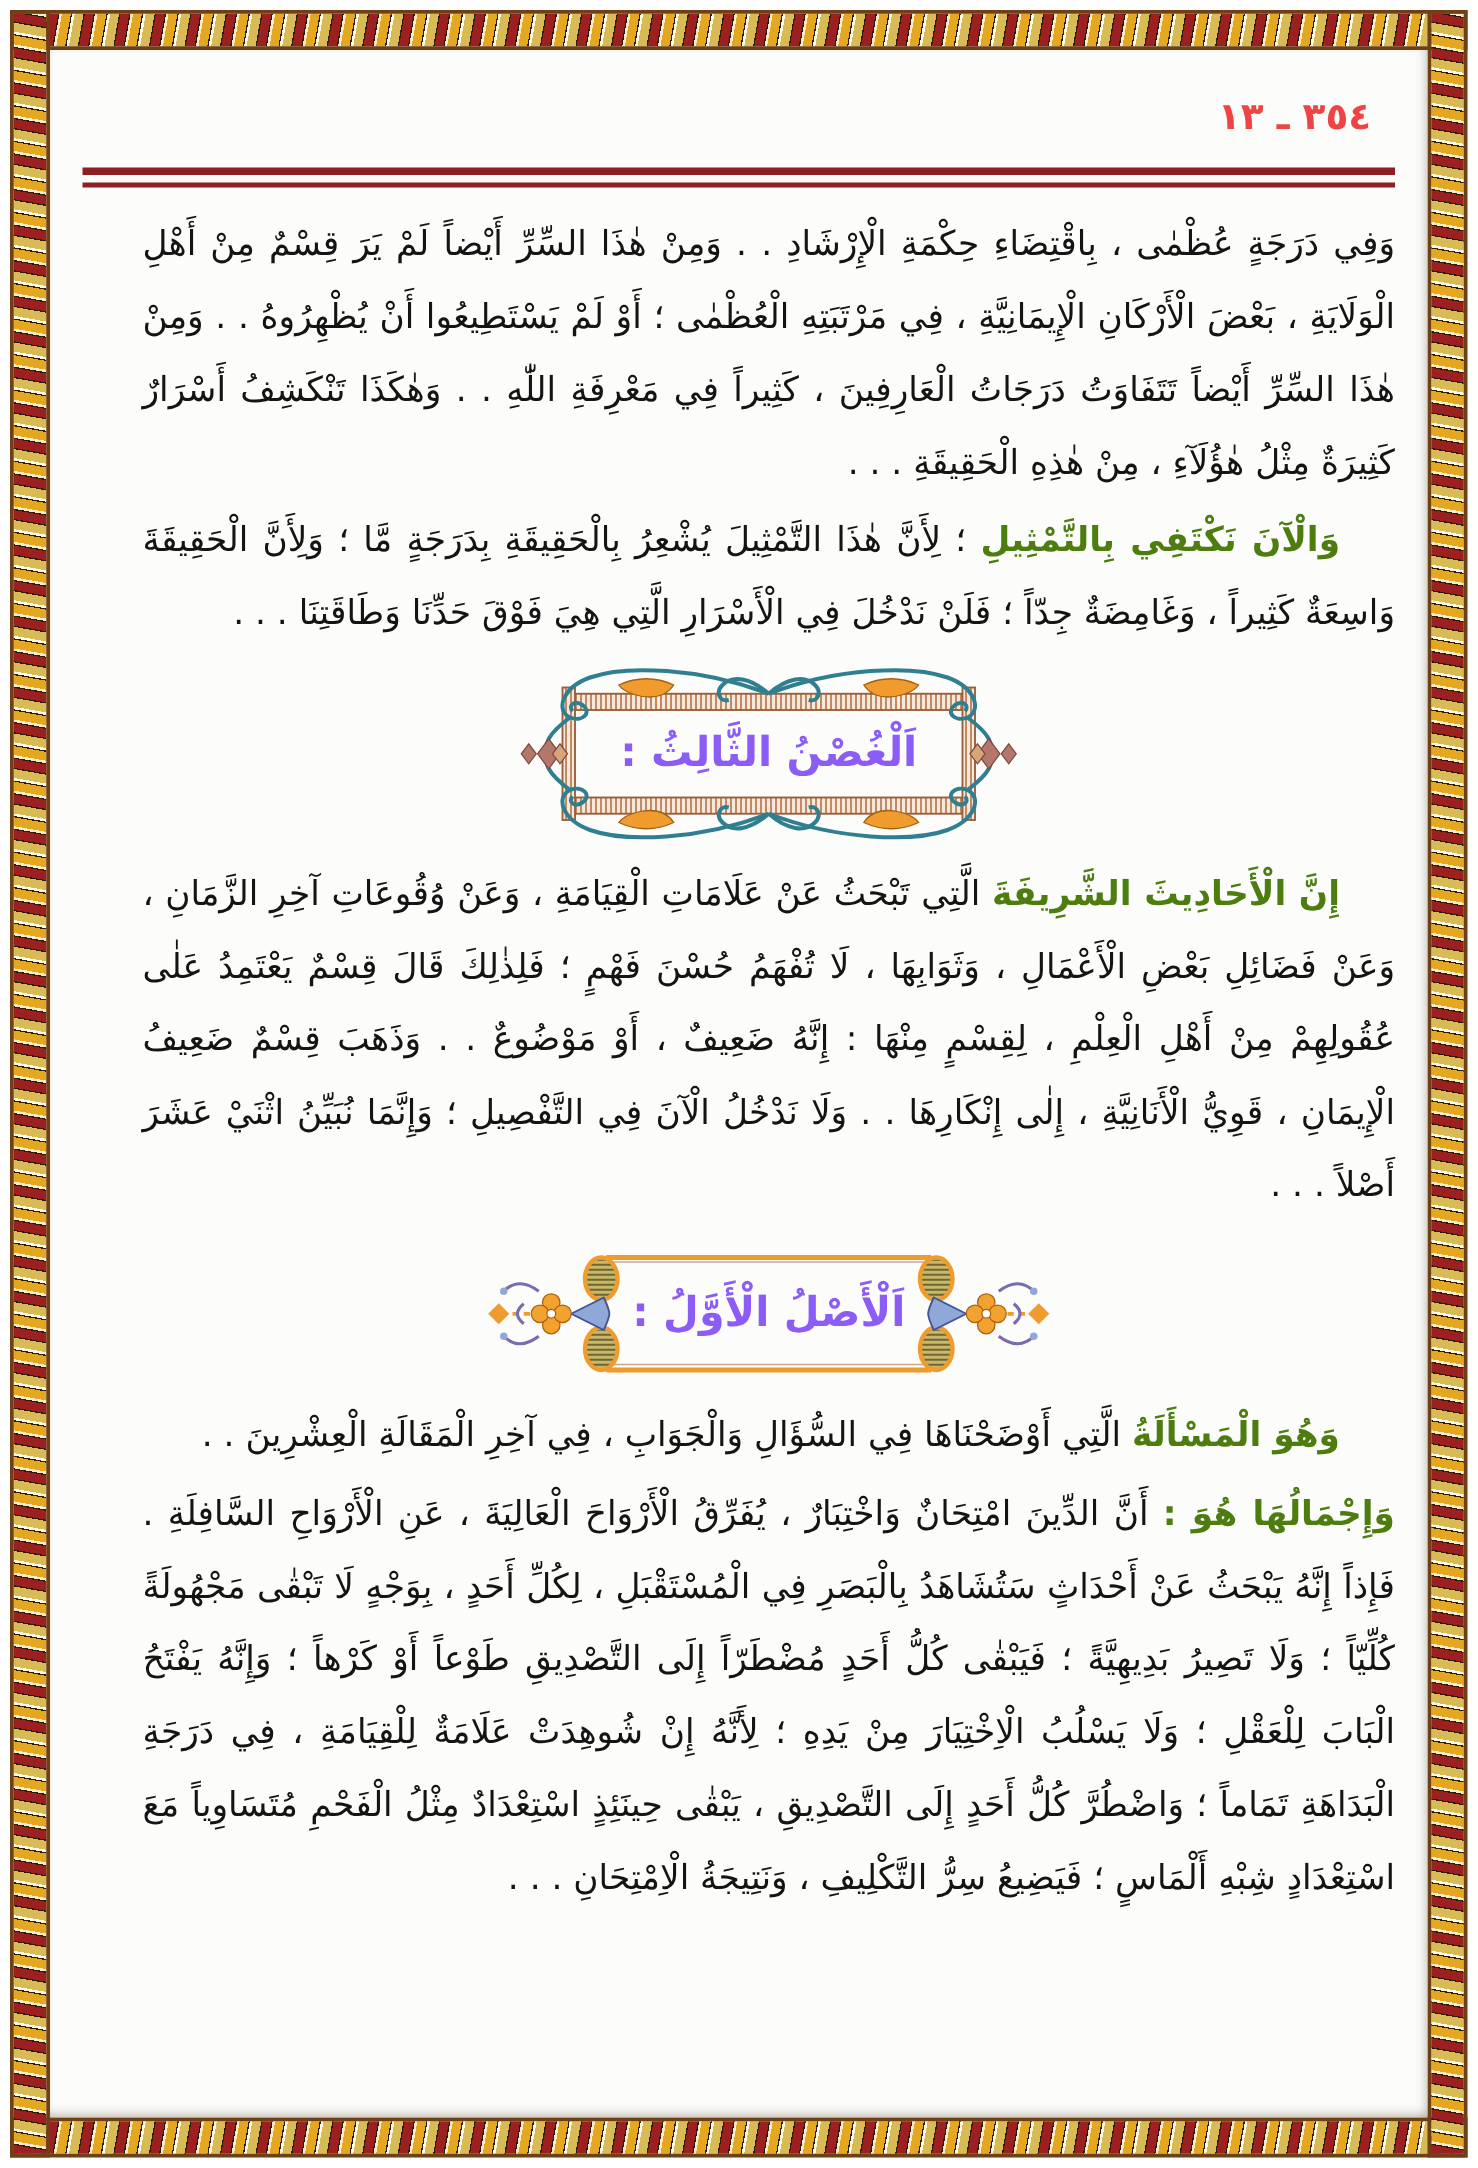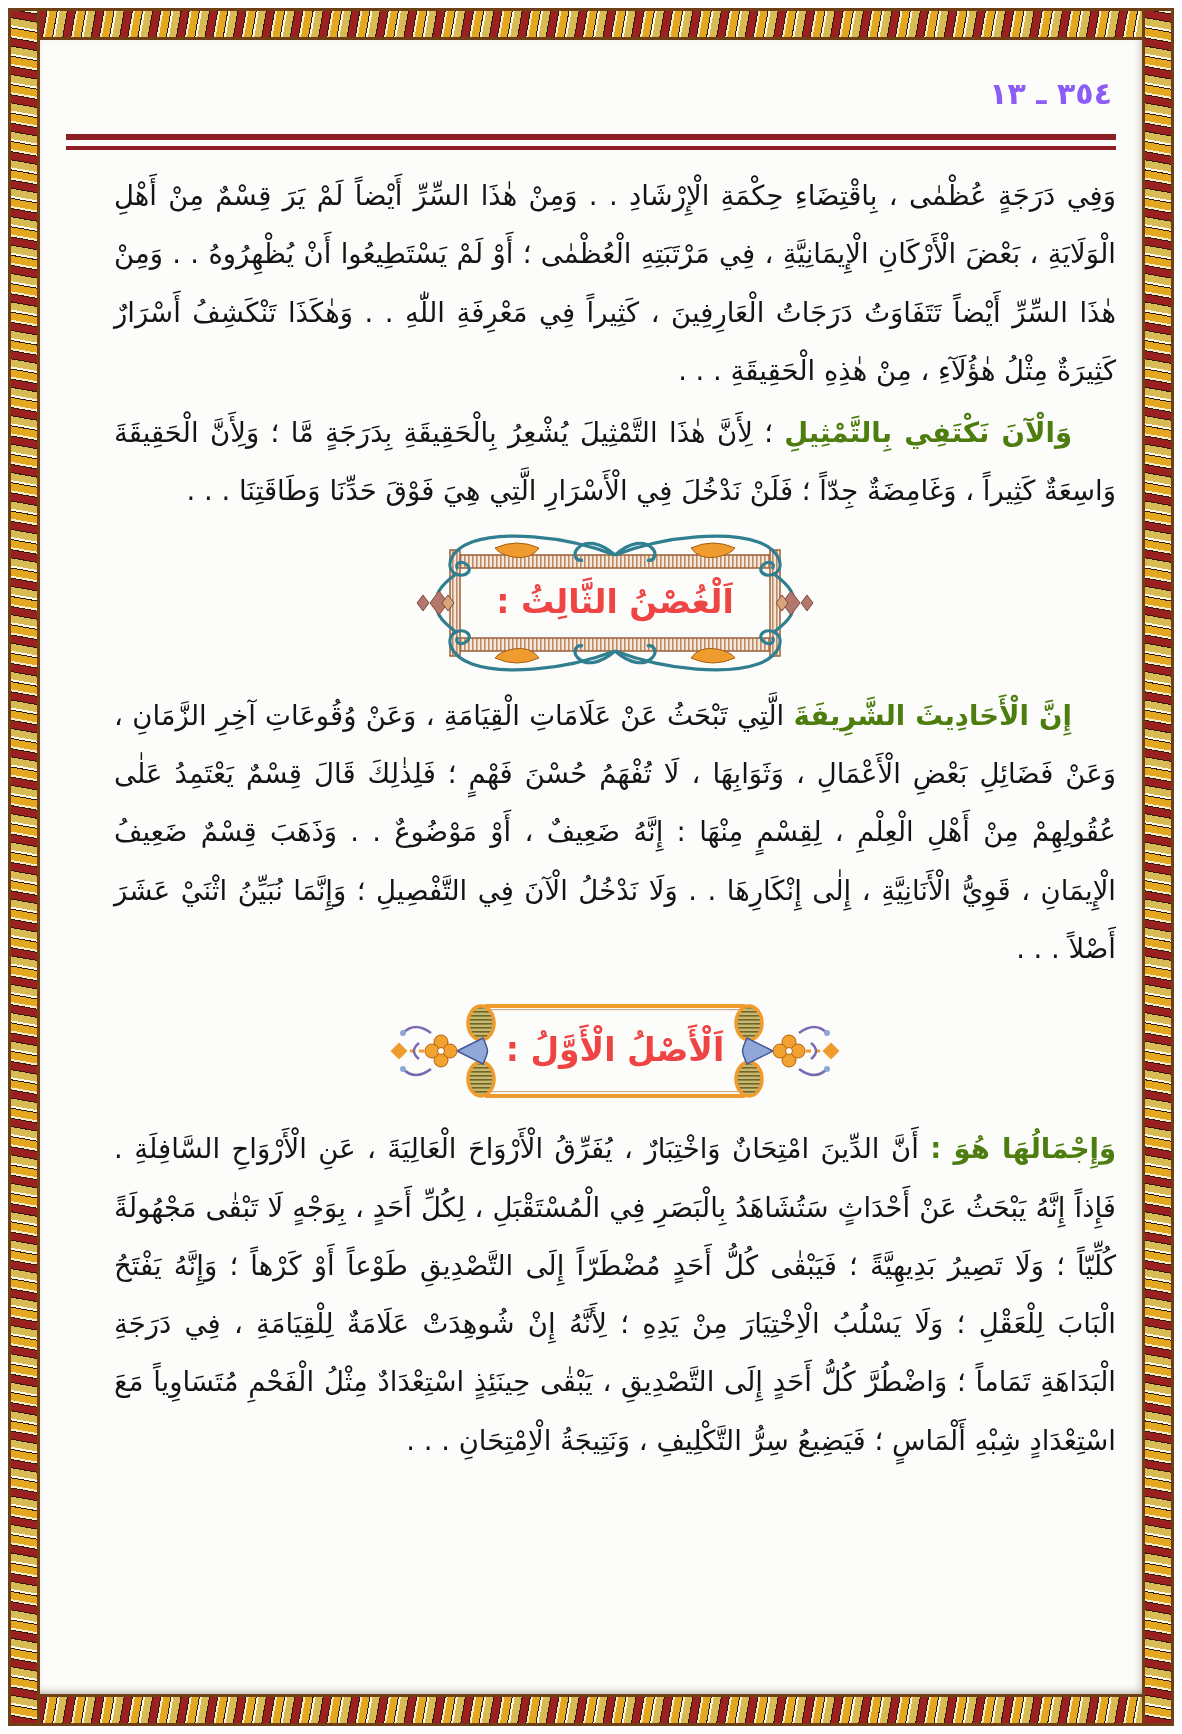--- a/index.html
+++ b/index.html
@@ -15,34 +15,34 @@
     background:repeating-linear-gradient(10deg,
       #9c2020 0 7px,#2e1a08 7px 8px,#f6eccb 8px 10px,#e3a81f 10px 17px,
       #2e1a08 17px 18px,#fffbe8 18px 20px,#d9bb55 20px 27px,#2e1a08 27px 28px);}
   .b-left{left:8px;} .b-right{right:8px;}
   
   .content-area{position:absolute;inset:40px;background:#fcfcfa;box-sizing:border-box;
     padding:24px 26px 0 26px;overflow:hidden;direction:rtl;
     box-shadow:inset 0 -6px 9px -5px rgba(70,50,25,.4), inset -6px 0 9px -5px rgba(70,50,25,.25);}
   
   .header{position:relative;height:62px;}
-  .page-num{position:absolute;right:4px;top:12px;font-size:30px;font-weight:bold;color:#8b5cf6;letter-spacing:2px;}
+  .page-num{position:absolute;right:19px;top:12px;font-size:30px;font-weight:bold;color:#ef4444;letter-spacing:2px;}
   .page-title{position:absolute;left:0;right:0;top:4px;text-align:center;font-size:34px;font-weight:bold;color:#9a2127;}
   .double-rule{margin-top:8px;height:6px;border-top:6px solid #8e1f24;border-bottom:4px solid #8e1f24;}
   
   .body-text{margin-top:16px;font-size:27.5px;line-height:2.12;color:#141414;text-align:justify;margin-left:48px;}
   .body-text p{margin:0 0 4px 0;}
   .body-text p.indent{text-indent:44px;}
   .lead{color:#4d7c0f;font-weight:bold;}
   
   .orn{position:relative;margin:8px auto;}
   .orn1{width:430px;height:150px;}
   .orn2{width:460px;height:120px;margin-top:14px;}
   .orn .orn-label{position:absolute;inset:0;display:flex;align-items:center;justify-content:center;
-    font-size:33px;font-weight:bold;color:#ef4444;padding-bottom:2px;}
+    font-size:33px;font-weight:bold;color:#8b5cf6;padding-bottom:2px;}
 </style>
 </head>
 <body>
 
 <div class="page">
 
   <div class="b-strip b-top"></div>
   <div class="b-strip b-bottom"></div>
   <div class="b-strip b-left"></div>
   <div class="b-strip b-right"></div>
@@ -129,18 +129,19 @@
               <path d="M34,52 q-10,8 0,16"></path>
             </g>
             <circle cx="18" cy="42" r="3" fill="#8fa8d8"></circle>
             <circle cx="18" cy="78" r="3" fill="#8fa8d8"></circle>
           </g>
           <use href="#cluster" transform="translate(460,0) scale(-1,1)"></use>
         </svg>
         <div class="orn-label">اَلْأَصْلُ الْأَوَّلُ :</div>
       </div>
 
+      <p class="indent"><span class="lead">وَهُوَ الْمَسْأَلَةُ</span><span> الَّتِي أَوْضَحْنَاهَا فِي السُّؤَالِ وَالْجَوَابِ ، فِي آخِرِ الْمَقَالَةِ الْعِشْرِينَ . .</span></p>
 
       <p><span class="lead">وَإِجْمَالُهَا هُوَ :</span><span> أَنَّ الدِّينَ امْتِحَانٌ وَاخْتِبَارٌ ، يُفَرِّقُ الْأَرْوَاحَ الْعَالِيَةَ ، عَنِ الْأَرْوَاحِ السَّافِلَةِ . فَإِذاً إِنَّهُ يَبْحَثُ عَنْ أَحْدَاثٍ سَتُشَاهَدُ بِالْبَصَرِ فِي الْمُسْتَقْبَلِ ، لِكُلِّ أَحَدٍ ، بِوَجْهٍ لَا تَبْقٰى مَجْهُولَةً كُلِّيّاً ؛ وَلَا تَصِيرُ بَدِيهِيَّةً ؛ فَيَبْقٰى كُلُّ أَحَدٍ مُضْطَرّاً إِلَى التَّصْدِيقِ طَوْعاً أَوْ كَرْهاً ؛ وَإِنَّهُ يَفْتَحُ الْبَابَ لِلْعَقْلِ ؛ وَلَا يَسْلُبُ الْاِخْتِيَارَ مِنْ يَدِهِ ؛ لِأَنَّهُ إِنْ شُوهِدَتْ عَلَامَةٌ لِلْقِيَامَةِ ، فِي دَرَجَةِ الْبَدَاهَةِ تَمَاماً ؛ وَاضْطُرَّ كُلُّ أَحَدٍ إِلَى التَّصْدِيقِ ، يَبْقٰى حِينَئِذٍ اسْتِعْدَادٌ مِثْلُ الْفَحْمِ مُتَسَاوِياً مَعَ اسْتِعْدَادٍ شِبْهِ أَلْمَاسٍ ؛ فَيَضِيعُ سِرُّ التَّكْلِيفِ ، وَنَتِيجَةُ الْاِمْتِحَانِ . . .</span></p>
 
     </div>
   </div>
 </div>
 
 </body></html>

